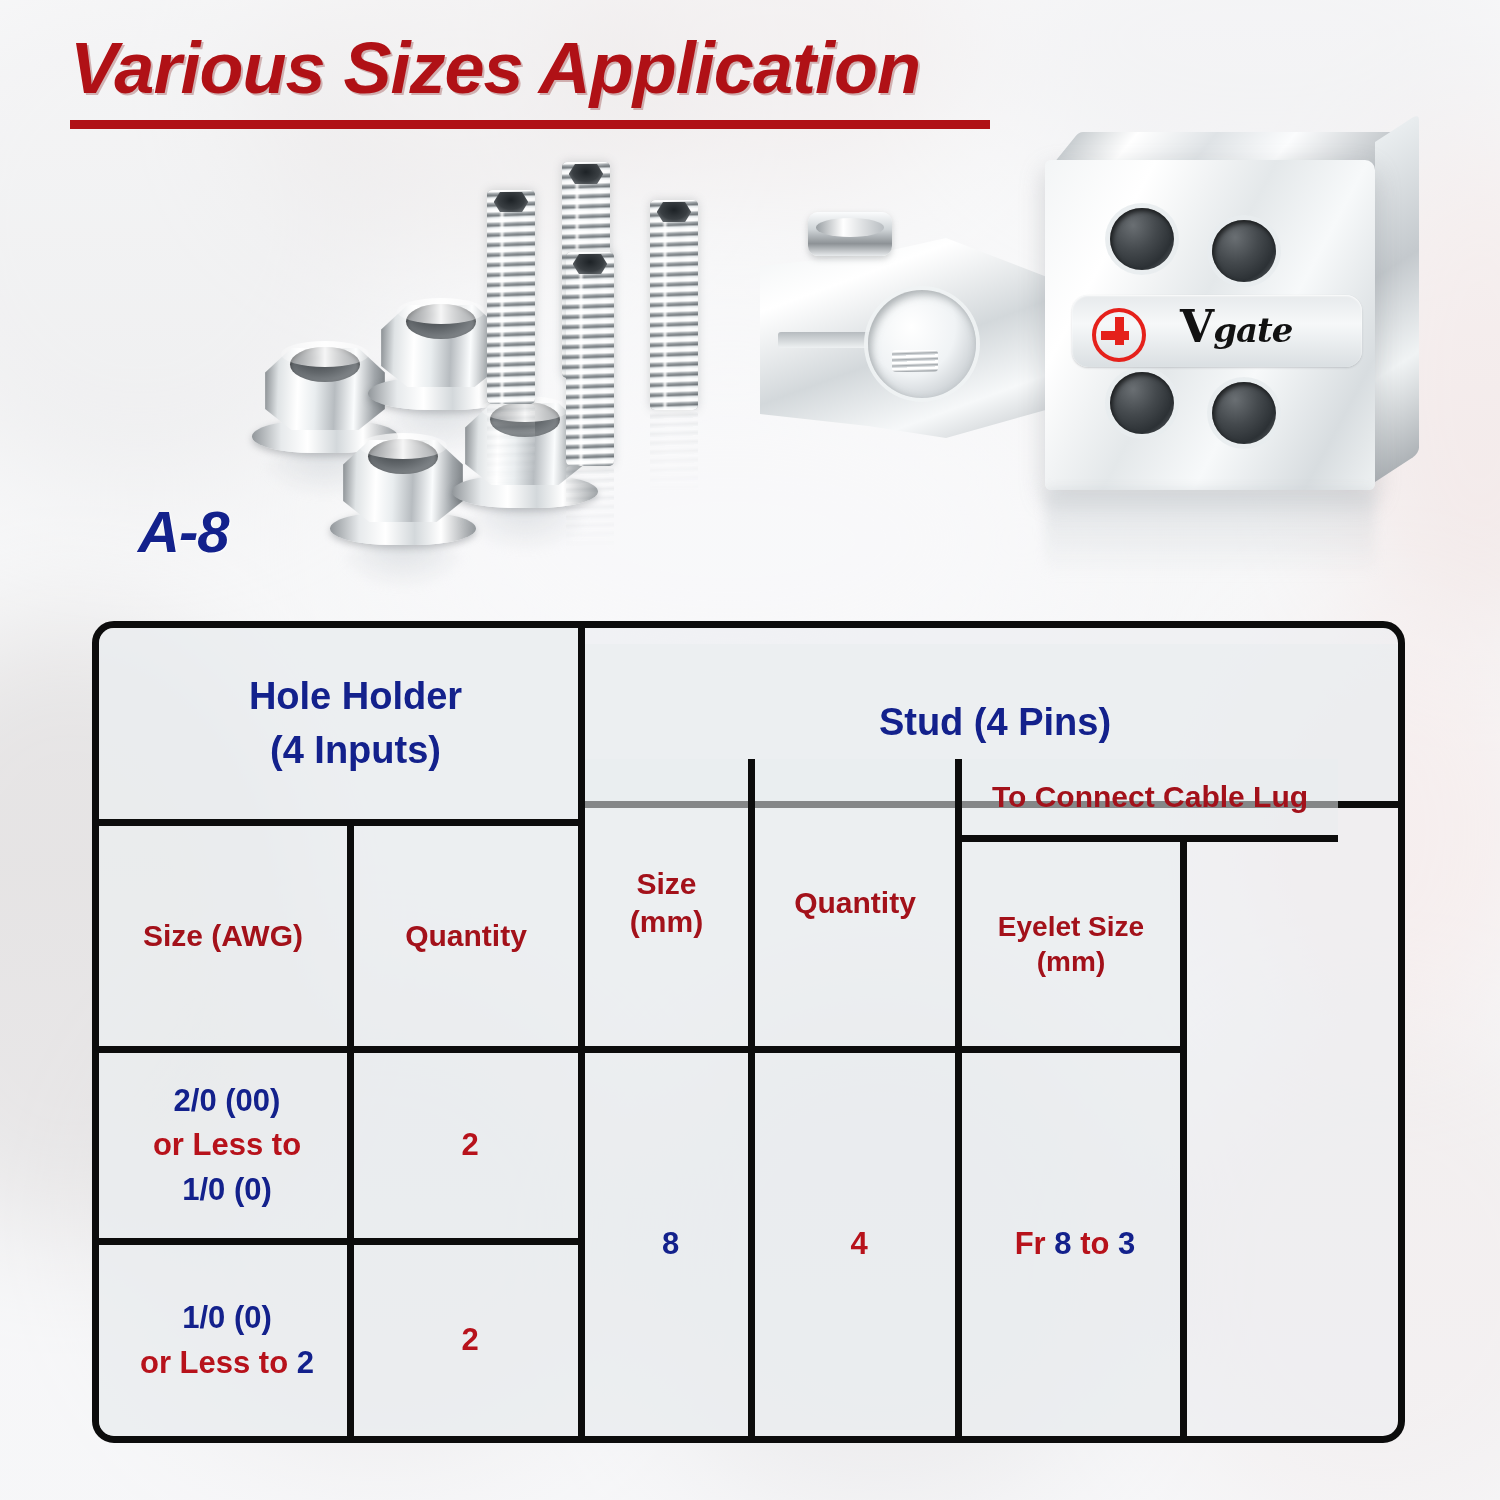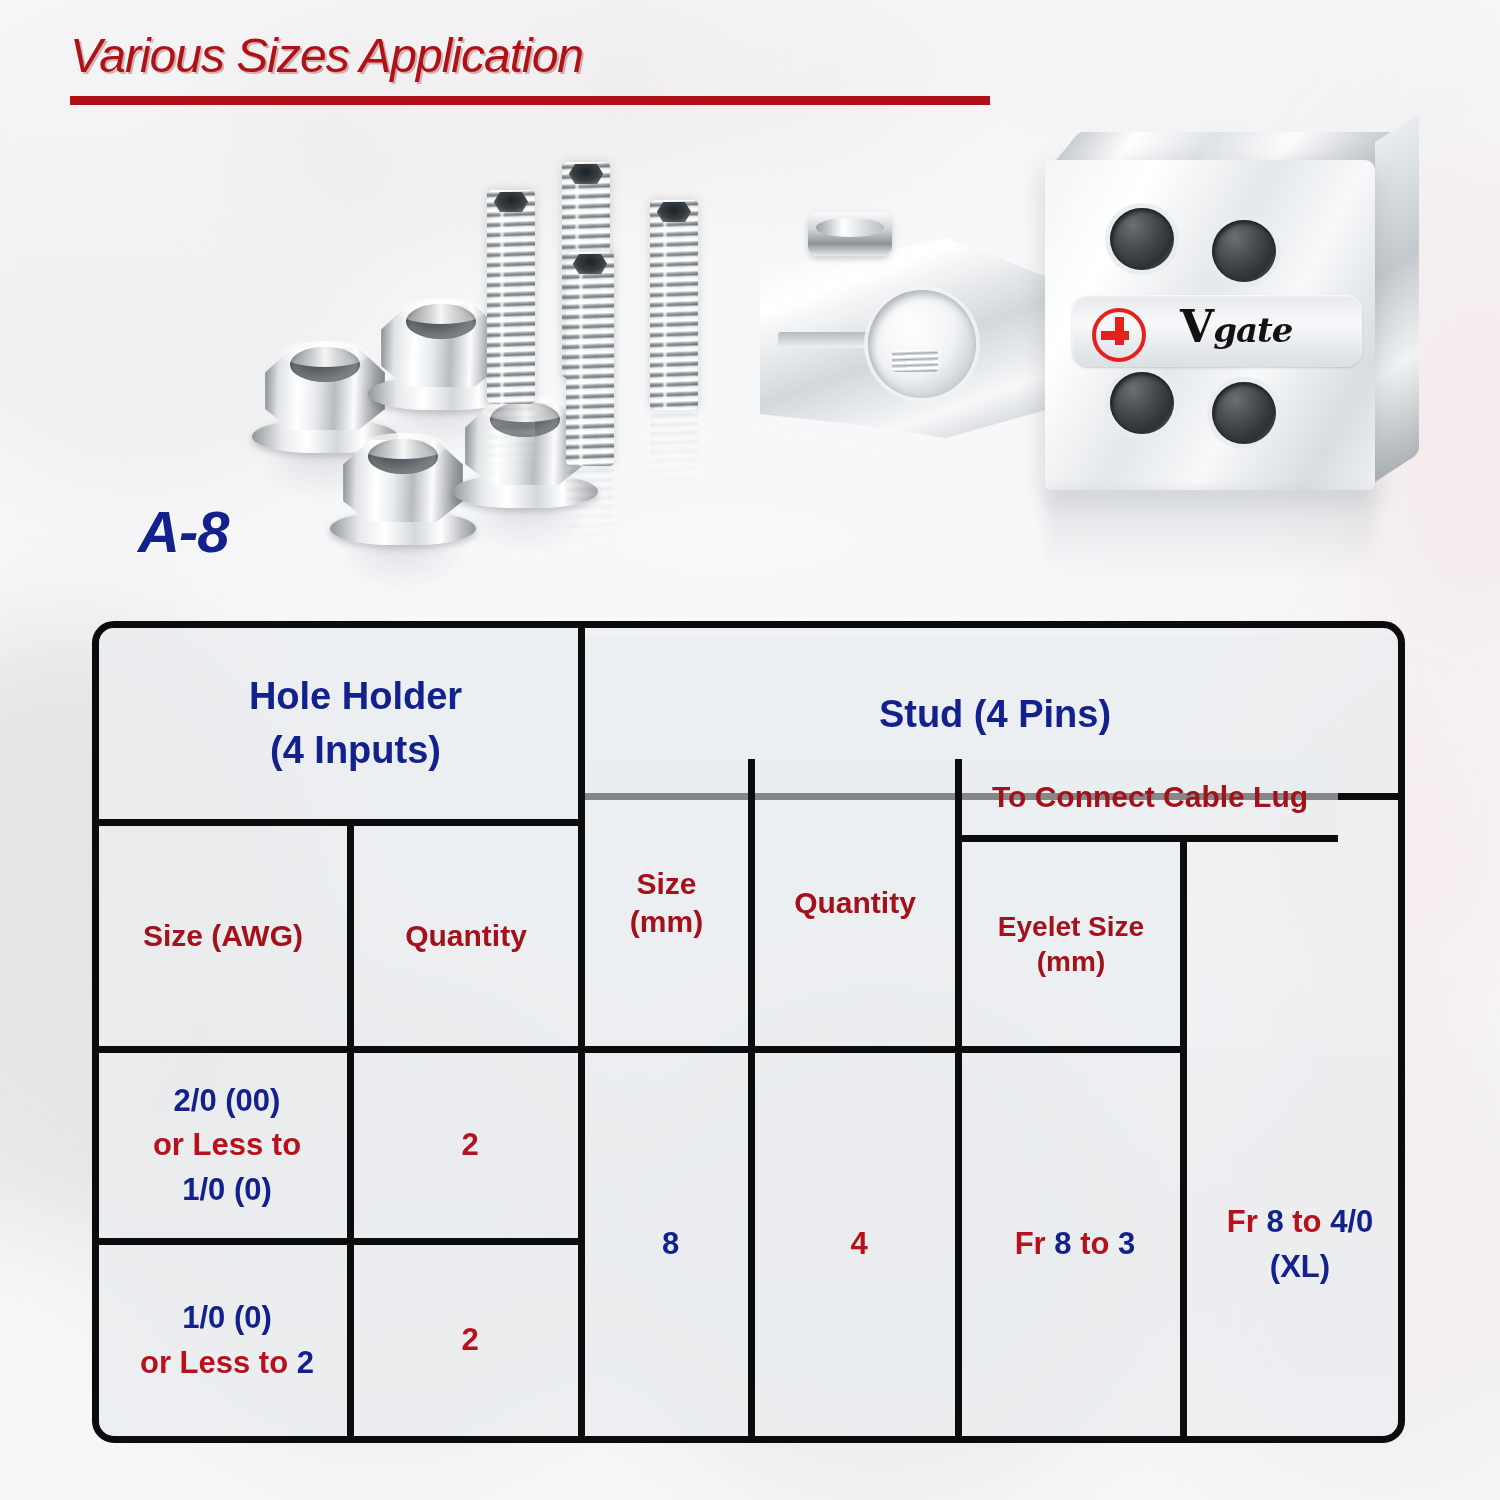--- a/index.html
+++ b/index.html
@@ -23,21 +23,21 @@
   .blob.b8{left:620px;top:1000px;width:520px;height:520px;background:rgba(128,120,118,.26);}
   .blob.b9{left:1140px;top:1020px;width:480px;height:520px;background:rgba(196,150,142,.22);}
   .blob.b10{left:1230px;top:620px;width:320px;height:420px;background:rgba(240,190,182,.35);}
   .blob.b11{left:380px;top:330px;width:700px;height:420px;background:rgba(246,246,248,.85);filter:blur(70px);}
   #veil{position:absolute;inset:0;background:
       linear-gradient(180deg,rgba(250,250,251,.80) 0%,rgba(250,250,251,.62) 28%,rgba(250,250,251,.55) 58%,rgba(248,248,250,.72) 100%);}
 
   
   #heading{position:absolute;left:70px;top:32px;z-index:5;}
   #heading .htext{
-    font-size:48px;font-weight:normal;font-style:italic;
+    font-size:72px;font-weight:bold;font-style:italic;
     color:#b01116;letter-spacing:-1px;line-height:1;
     text-shadow:2px 2px 0 rgba(120,10,12,.28);
     white-space:nowrap;
   }
   #heading .hrule{margin-top:16px;height:9px;width:920px;background:#b01116;}
 
   
   #model-label{
     position:absolute;left:138px;top:498px;z-index:6;
     font-size:58px;font-weight:bold;font-style:italic;
@@ -208,21 +208,21 @@
   .br{border-right:7px solid #0c0c0c;}
   .grp-title{font-size:38px;font-weight:bold;color:#13218c;line-height:1.42;}
   .sub-head{font-size:28px;font-weight:bold;color:#a3111a;line-height:1.25;}
   .sub-head.big{font-size:30px;}
   .data{font-size:31px;font-weight:bold;line-height:1.42;padding-left:8px;}
   .blue{color:#13218c;}
   .red{color:#b7121b;}
 
   
   #c-hole-holder{left:0;   top:0;   width:486px; height:198px;padding-left:34px;}
-  #c-stud       {left:486px;top:8px;   width:820px; height:164px;}
+  #c-stud       {left:486px;top:16px;   width:820px; height:164px;}
   #c-size-awg   {left:0;   top:198px;width:255px; height:227px;}
   #c-qty-awg    {left:255px;top:198px;width:231px; height:227px;}
   #c-size-mm    {left:486px;top:131px;width:170px; height:294px;}
   #c-qty-stud   {left:656px;top:131px;width:207px; height:294px;}
   #c-cable-lug  {left:863px;top:131px;width:376px; height:83px;}
   #c-eyelet     {left:863px;top:214px;width:225px; height:211px;}
   #c-crimp      {left:1088px;top:214px;width:218px;height:211px;}
   #c-row1-size  {left:0;   top:425px;width:255px; height:192px;}
   #c-row1-qty   {left:255px;top:425px;width:231px; height:192px;}
   #c-row2-size  {left:0;   top:617px;width:255px; height:191px;}
@@ -411,24 +411,13 @@
     <span>4</span>
   </div>
   <div class="cell data br" id="c-val-eyelet">
     <div>
       <span class="red">Fr</span>
       <span class="blue">8</span>
       <span class="red">to</span>
       <span class="blue">3</span>
     </div>
   </div>
-  <div class="cell data" id="c-val-crimp">
-    <div>
-      <div>
-        <span class="red">Fr</span>
-        <span class="blue">8</span>
-        <span class="red">to</span>
-        <span class="blue">4/0</span>
-      </div>
-      <div class="blue">(XL)</div>
-    </div>
-  </div>
 </div>
 
 </body></html>

